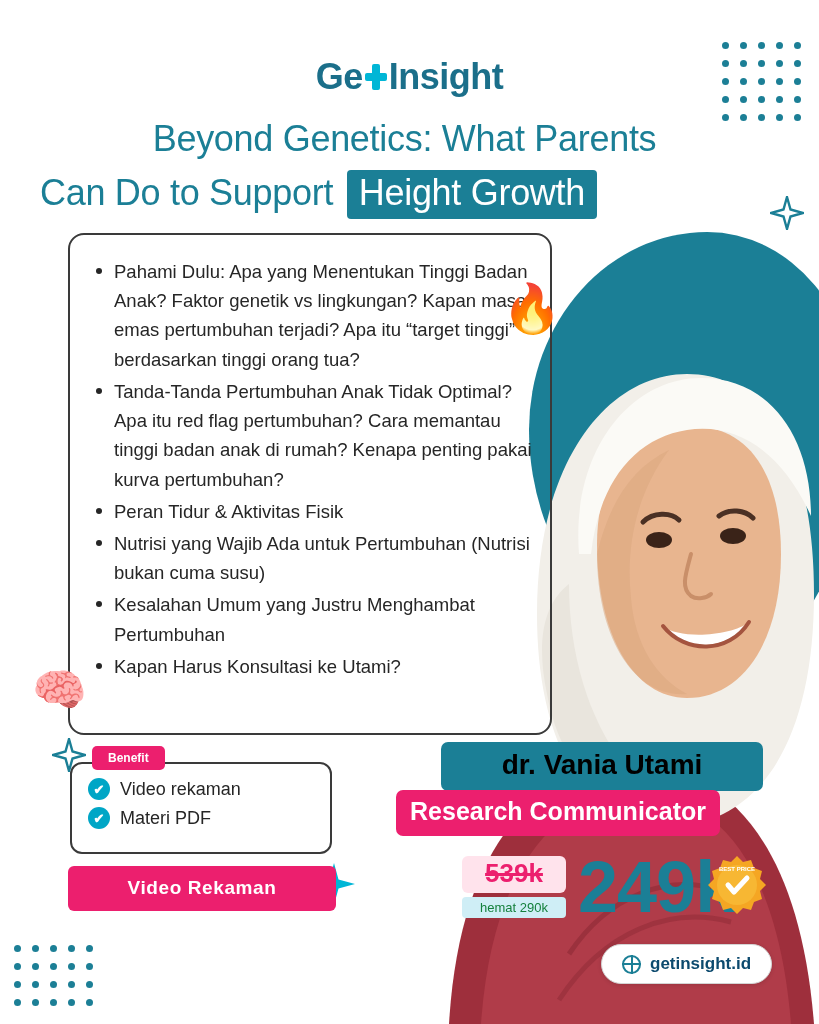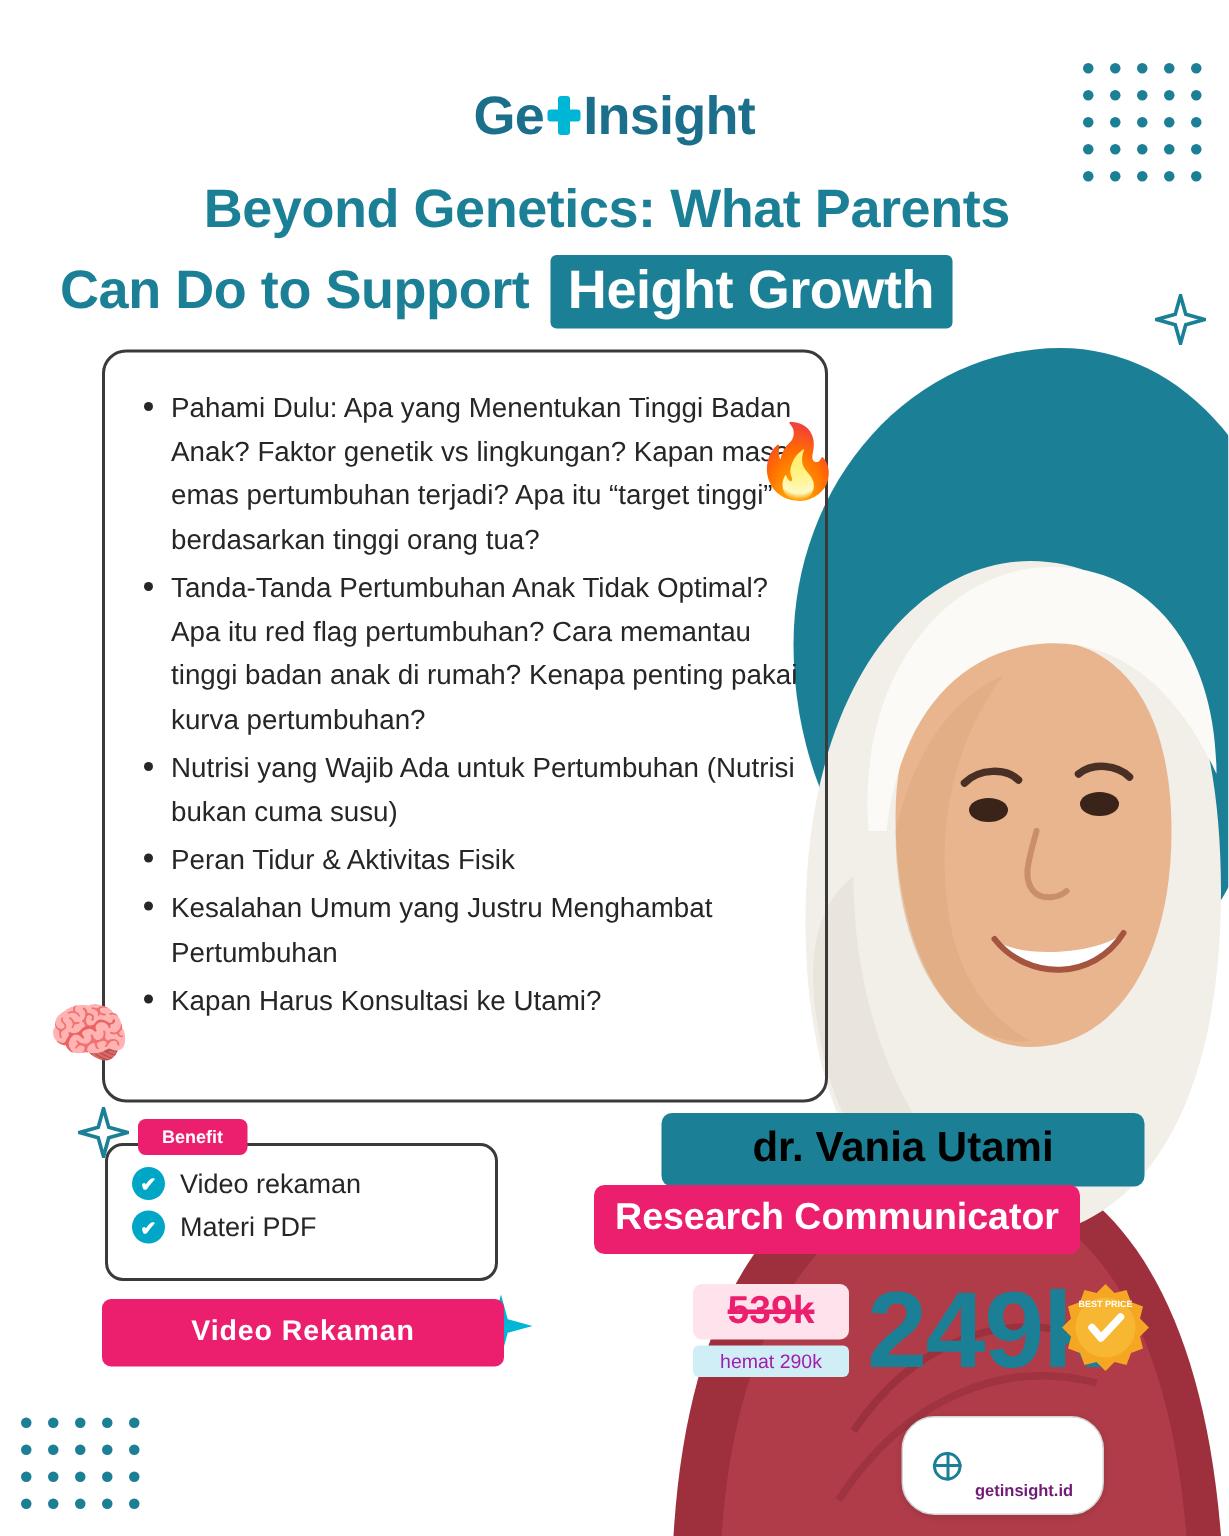--- a/index.html
+++ b/index.html
@@ -71,21 +71,21 @@
   .logo .plus::before { left: 8px; top: 2px; width: 8px; height: 26px; }
   .logo .plus::after  { left: 1px; top: 11px; width: 22px; height: 8px; }
 
   
   .headline {
     position: absolute;
     top: 112px; left: 40px; right: 30px;
     z-index: 6;
     font-size: 36px;
     line-height: 1.5;
-    font-weight: bold;
+    font-weight: normal;
     color: #1b7f96;
     letter-spacing: -0.3px;
   }
   .headline .l1 { display: block; text-align: center; padding-right: 20px;}
   .headline .l2 { display: block; }
   .hl-box {
     background: #1b7f96;
     color: #ffffff;
     padding: 2px 12px 6px 12px;
     border-radius: 4px;
@@ -253,21 +253,21 @@
     font-size: 26px;
     font-weight: bold;
     border-radius: 6px;
     padding: 2px 8px 4px 8px;
     text-decoration: line-through;
     text-decoration-thickness: 3px;
     display: block;
   }
   .save-note {
     background: #cfeef6;
-    color: #a21caf;
+    color: #15803d;
     font-size: 13px;
     border-radius: 4px;
     padding: 3px 4px;
     margin-top: 4px;
     display: block;
   }
   .new-price {
     color: #1b7f96;
     font-size: 72px;
     font-weight: bold;
@@ -289,24 +289,23 @@
     align-items: center;
     gap: 9px;
     background: #ffffff;
     border: 1px solid #d4d4d4;
     border-radius: 22px;
     padding: 9px 20px;
     z-index: 8;
     box-shadow: 0 1px 4px rgba(0,0,0,.12);
   }
   .site-pill .label {
-    font-size: 11px;
-    font-weight: bold;
-    color: #701a75;
-    margin-top: 34px;
+    font-size: 17px;
+    font-weight: bold;
+    color: #0c4a6e;
   }
   .globe {
     width: 19px; height: 19px;
     border-radius: 50%;
     border: 2px solid #1b7f96;
     position: relative;
     flex: none;
   }
   .globe::before {
     content: "";
@@ -451,22 +450,22 @@
   <div class="spark" style="left:312px; top:862px;">
     <svg width="44" height="44" viewBox="0 0 44 44">
         <path d="M22 1 L26.5 17.5 L43 22 L26.5 26.5 L22 43 L17.5 26.5 L1 22 L17.5 17.5 Z" fill="#00b6d6"></path>
       </svg>
   </div>
 
   <div class="content-card">
     <ul class="bullets">
       <li>Pahami Dulu: Apa yang Menentukan Tinggi Badan Anak? Faktor genetik vs lingkungan? Kapan masa emas pertumbuhan terjadi? Apa itu “target tinggi” berdasarkan tinggi orang tua?</li>
       <li>Tanda-Tanda Pertumbuhan Anak Tidak Optimal? Apa itu red flag pertumbuhan? Cara memantau tinggi badan anak di rumah? Kenapa penting pakai kurva pertumbuhan?</li>
+      <li>Peran Tidur &amp; Aktivitas Fisik</li>
       <li>Nutrisi yang Wajib Ada untuk Pertumbuhan (Nutrisi bukan cuma susu)</li>
-      <li>Peran Tidur &amp; Aktivitas Fisik</li>
       <li>Kesalahan Umum yang Justru Menghambat Pertumbuhan</li>
       <li>Kapan Harus Konsultasi ke Utami?</li>
     </ul>
   </div>
 
   <div class="emoji-fire">🔥</div>
   <div class="emoji-brain">🧠</div>
 
   <div class="benefit-card">
     <div class="benefit-row">

